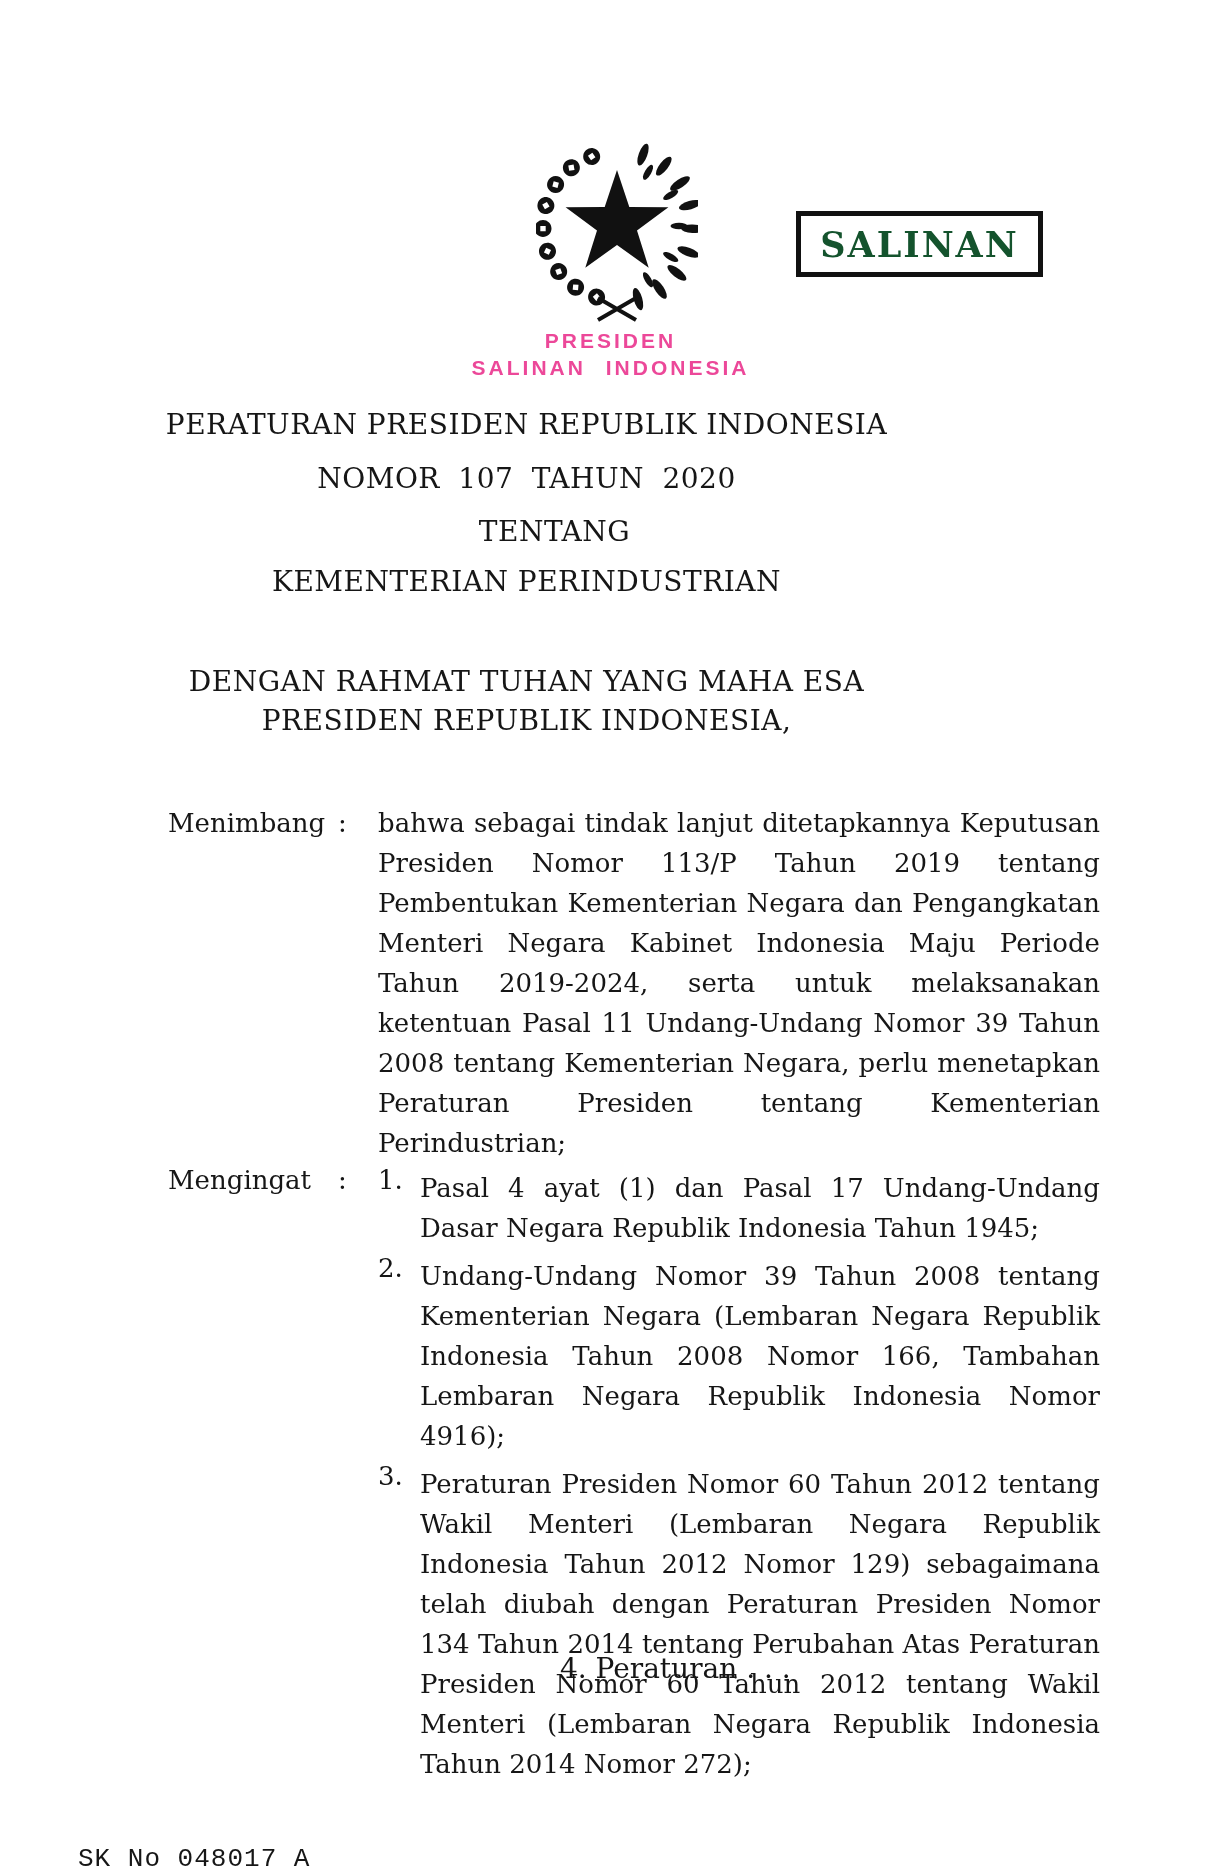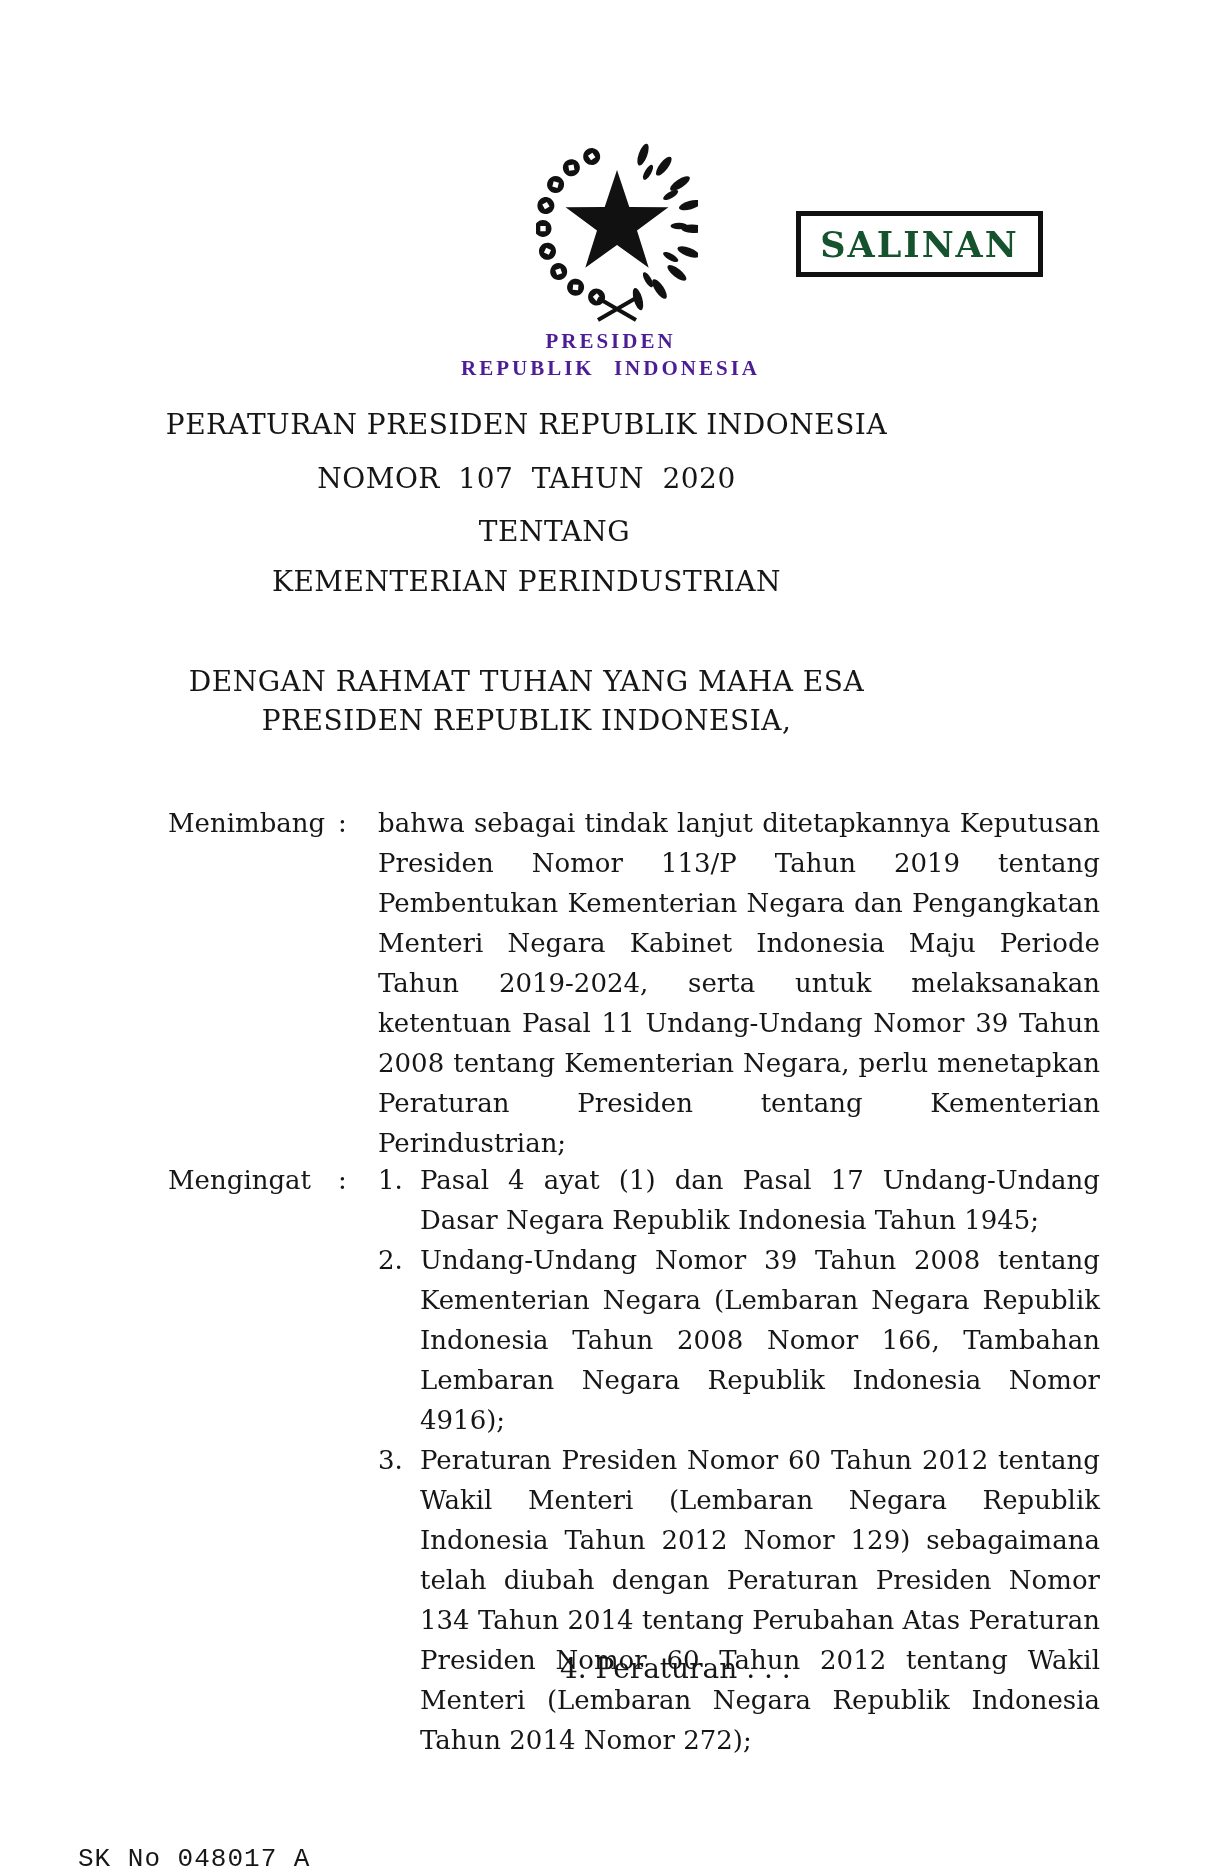--- a/index.html
+++ b/index.html
@@ -14,21 +14,21 @@
   }
   .abs{position:absolute;}
 
   
   .seal{left:536px;top:134px;width:162px;height:198px;}
   .seal svg{display:block;width:100%;height:100%;}
 
   
   .letterhead{
     left:0;top:329px;width:1221px;text-align:center;
-    font-family:Liberation Serif, serif;font-weight:700;color:#4c1d95;
+    font-family:Liberation Sans, sans-serif;font-weight:700;color:#ec4899;
   }
   .letterhead .l1{font-size:21px;letter-spacing:3px;line-height:24px;}
   .letterhead .l2{font-size:21px;letter-spacing:3px;word-spacing:11px;line-height:24px;margin-top:3px;}
 
   
   .stamp{
     left:796px;top:211px;width:247px;height:66px;
     border:5px solid #111;box-sizing:border-box;
     display:flex;align-items:center;justify-content:center;
     font-weight:700;font-size:35px;letter-spacing:2px;
@@ -50,21 +50,21 @@
   .clause-colon{position:absolute;left:338px;top:0;font-size:26px;line-height:40px;}
   .clause-body{
     position:absolute;left:378px;top:0;width:722px;
     font-size:26px;line-height:40px;text-align:justify;
   }
   .menimbang{top:803px;}
   .mengingat{top:1160px;}
 
   .item{display:flex;}
   .item .num{flex:0 0 42px;width:42px;}
-  .item .txt{flex:1;text-align:justify;}
+  .item .txt{flex:1;text-align:justify;margin-top:8px;}
 
   .catchword{top:1652px;left:560px;width:477px;text-align:left;font-size:28px;white-space:nowrap;}
   .footer{top:1844px;left:78px;font-size:26px;font-family:Liberation Mono, monospace;letter-spacing:1px;}
 </style>
 </head>
 <body>
 
 <div class="page">
 
   <div class="abs seal">
@@ -101,21 +101,21 @@
       <use href="#flw" transform="translate(22.7 137.6) rotate(25)"></use>
       <use href="#flw" transform="translate(39.6 153.3) rotate(50)"></use>
       <use href="#flw" transform="translate(60.6 163.1) rotate(5)"></use>
 
       <path d="M62,186 L100,164 M100,186 L62,164" stroke="#111" stroke-width="4" fill="none"></path>
     </svg>
   </div>
 
   <div class="abs letterhead">
     <div class="l1">PRESIDEN</div>
-    <div class="l2">REPUBLIK INDONESIA</div>
+    <div class="l2">SALINAN INDONESIA</div>
   </div>
 
   <div class="abs stamp">
     <span>SALINAN</span>
   </div>
 
   <div class="abs cline t1">PERATURAN PRESIDEN REPUBLIK INDONESIA</div>
   <div class="abs cline t2">NOMOR 107 TAHUN 2020</div>
   <div class="abs cline t3">TENTANG</div>
   <div class="abs cline t4">KEMENTERIAN PERINDUSTRIAN</div>

